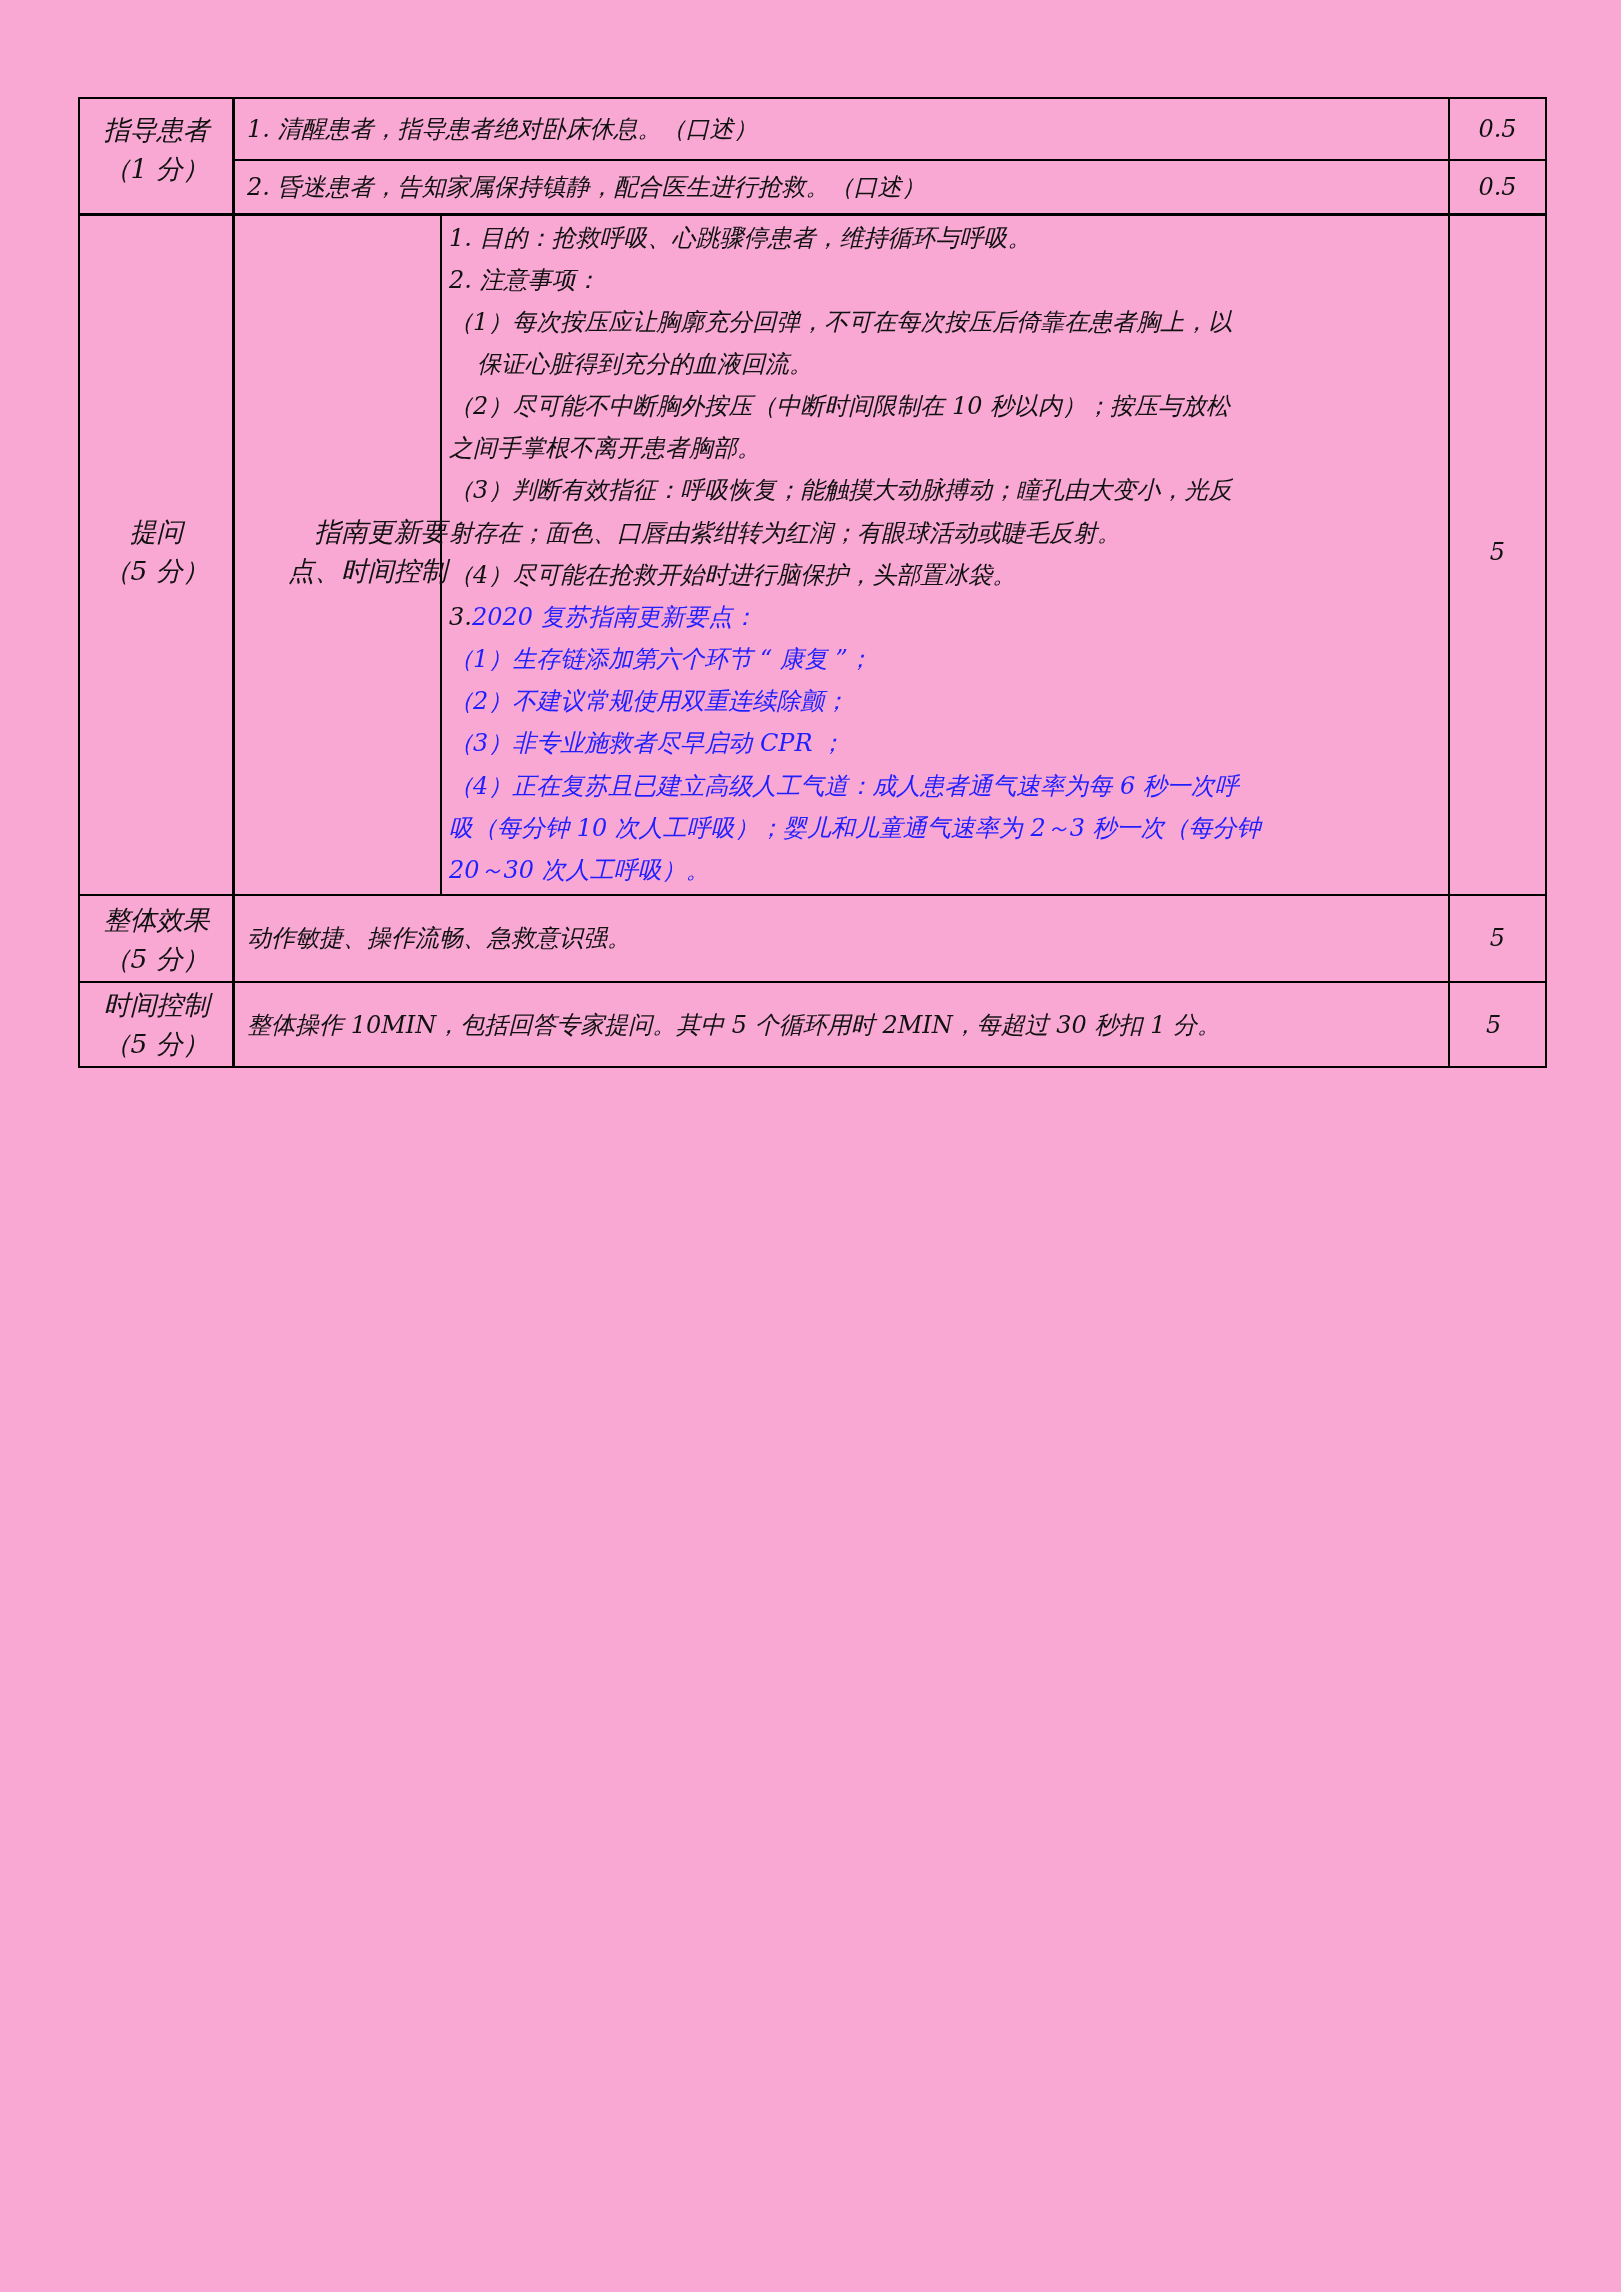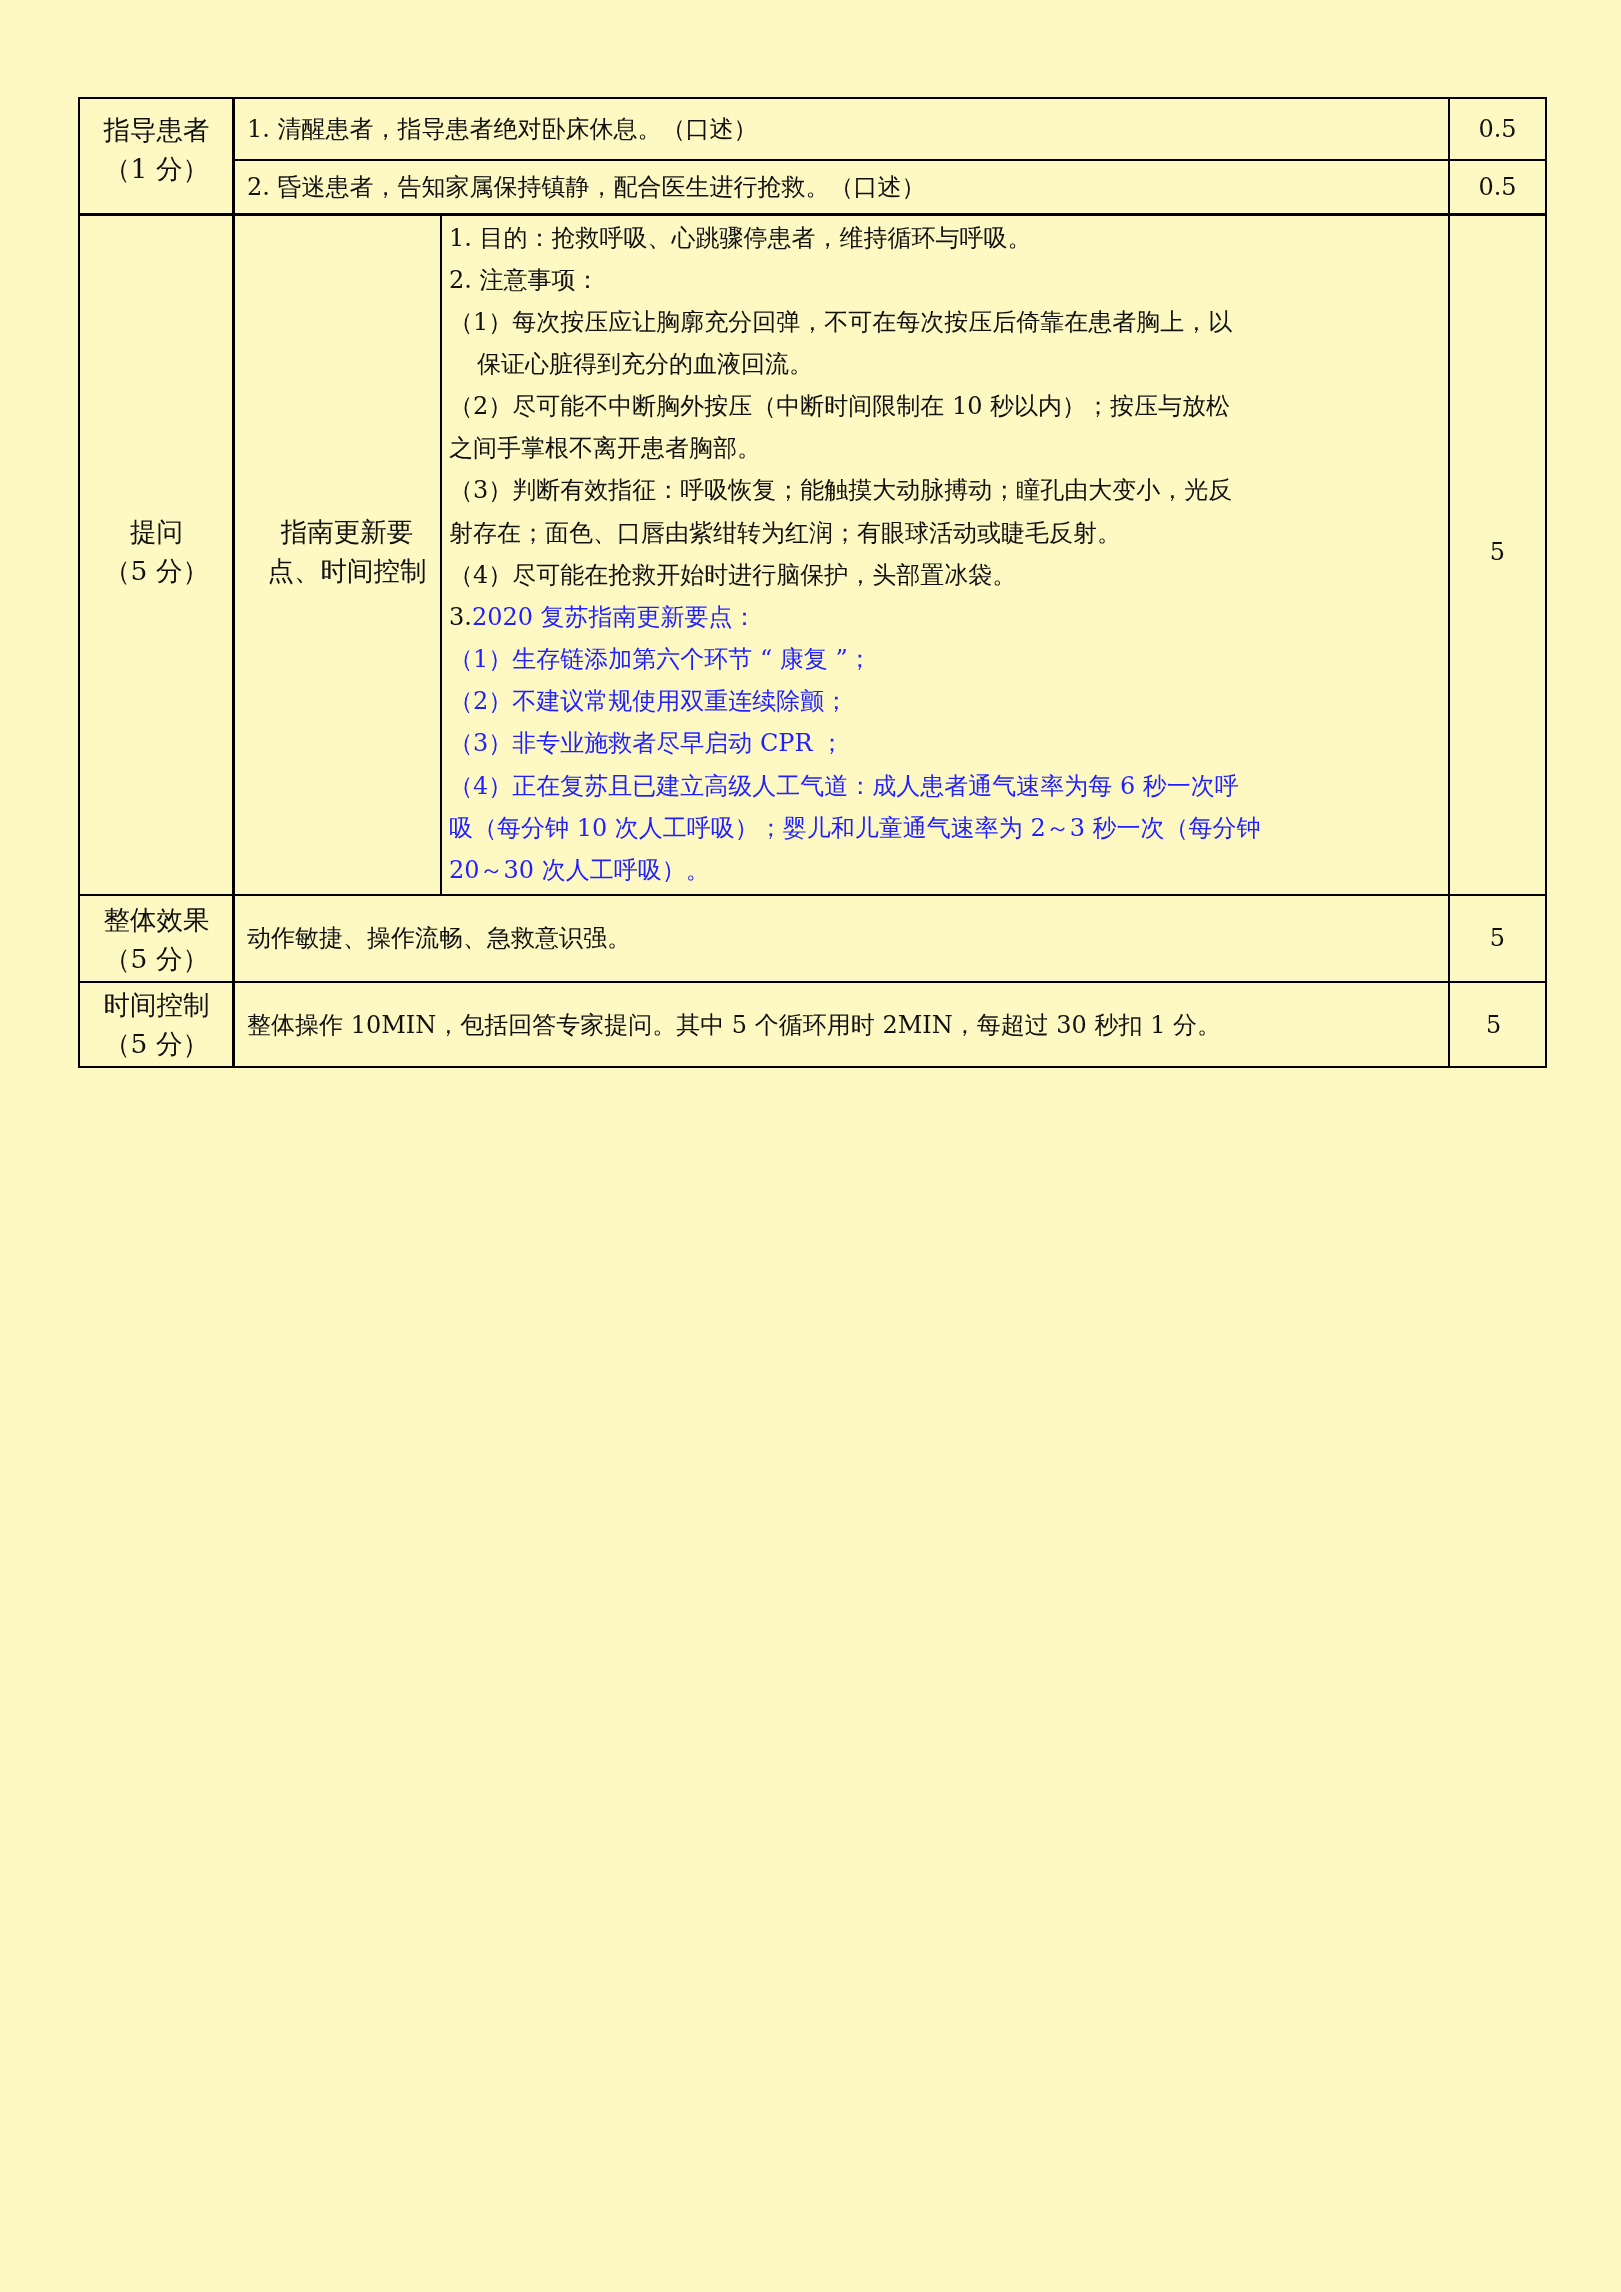--- a/index.html
+++ b/index.html
@@ -1,17 +1,17 @@
 <!DOCTYPE html>
 <html><head>
 <meta charset="utf-8">
 <style>
   html, body { margin:0; padding:0; background:#ffffff; }
   body { width:1621px; height:2293px; position:relative; font-family:"DejaVu Serif", "Liberation Serif", serif; color:#111; overflow:hidden; }
-  .page { position:absolute; left:0; top:0; width:1621px; height:2293px; background:#fef9c3; }
+  .page { position:absolute; left:0; top:0; width:1621px; height:2293px; background:#f9a8d4;font-style:italic; }
   .cell { position:absolute; box-sizing:border-box; }
   .hline { position:absolute; background:#000; height:2px; }
   .vline { position:absolute; background:#000; width:2px; }
   .thick { height:2.9px; }
   .vthick { width:2.9px; }
   .txt { position:absolute; font-size:24px; line-height:42px; white-space:nowrap; }
   .center { text-align:center; }
   .blue { color:#1f1fff; }
   .lbl { font-size:26.5px; line-height:39px; text-align:center; white-space:nowrap; }
 </style>
@@ -39,21 +39,21 @@
   </div>
   <div class="txt" style="left:247px; top:108px;">1. 清醒患者，指导患者绝对卧床休息。（口述）</div>
   <div class="txt center" style="left:1450px; top:108px; width:95px;">0.5</div>
   <div class="txt" style="left:247px; top:166px;">2. 昏迷患者，告知家属保持镇静，配合医生进行抢救。（口述）</div>
   <div class="txt center" style="left:1450px; top:166px; width:95px;">0.5</div>
 
   <div class="cell lbl" style="left:80px; top:512px; width:153px;">
     <div>提问</div>
     <div>（5 分）</div>
   </div>
-  <div class="cell lbl" style="left:235px; top:512px; width:212px; text-align:center; padding-left:11.8px;">
+  <div class="cell lbl" style="left:235px; top:512px; width:212px; text-align:right; padding-left:11.8px;">
     <div>指南更新要</div>
     <div>点、时间控制</div>
   </div>
 
   <div class="txt" style="left:449px; top:217px;">1. 目的：抢救呼吸、心跳骤停患者，维持循环与呼吸。</div>
   <div class="txt" style="left:449px; top:259px;">2. 注意事项：</div>
   <div class="txt" style="left:449px; top:301px;">（1）每次按压应让胸廓充分回弹，不可在每次按压后倚靠在患者胸上，以</div>
   <div class="txt" style="left:449px; top:343px;margin-left:28px;">保证心脏得到充分的血液回流。</div>
   <div class="txt" style="left:449px; top:385px;">（2）尽可能不中断胸外按压（中断时间限制在  10  秒以内）；按压与放松</div>
   <div class="txt" style="left:449px; top:427px;">之间手掌根不离开患者胸部。</div>

